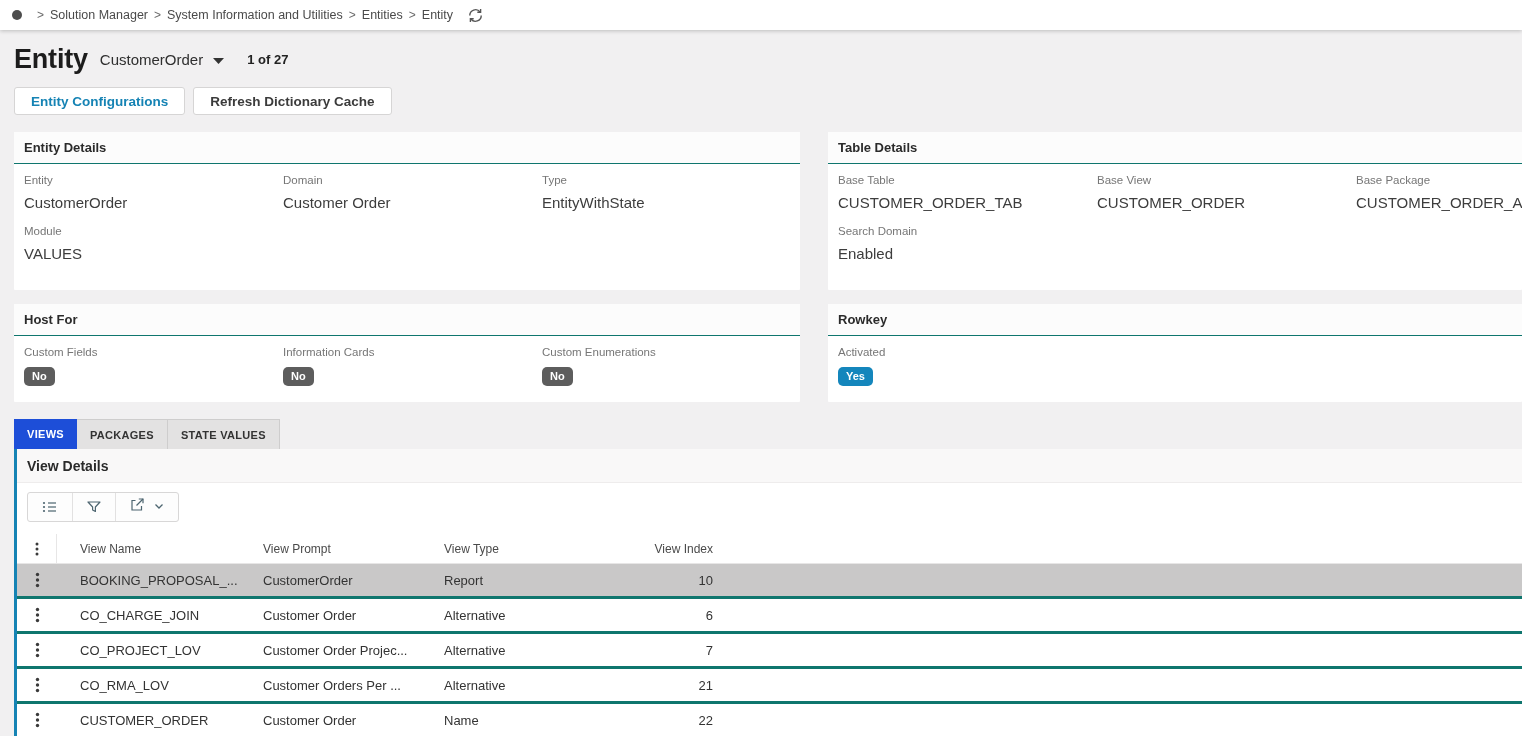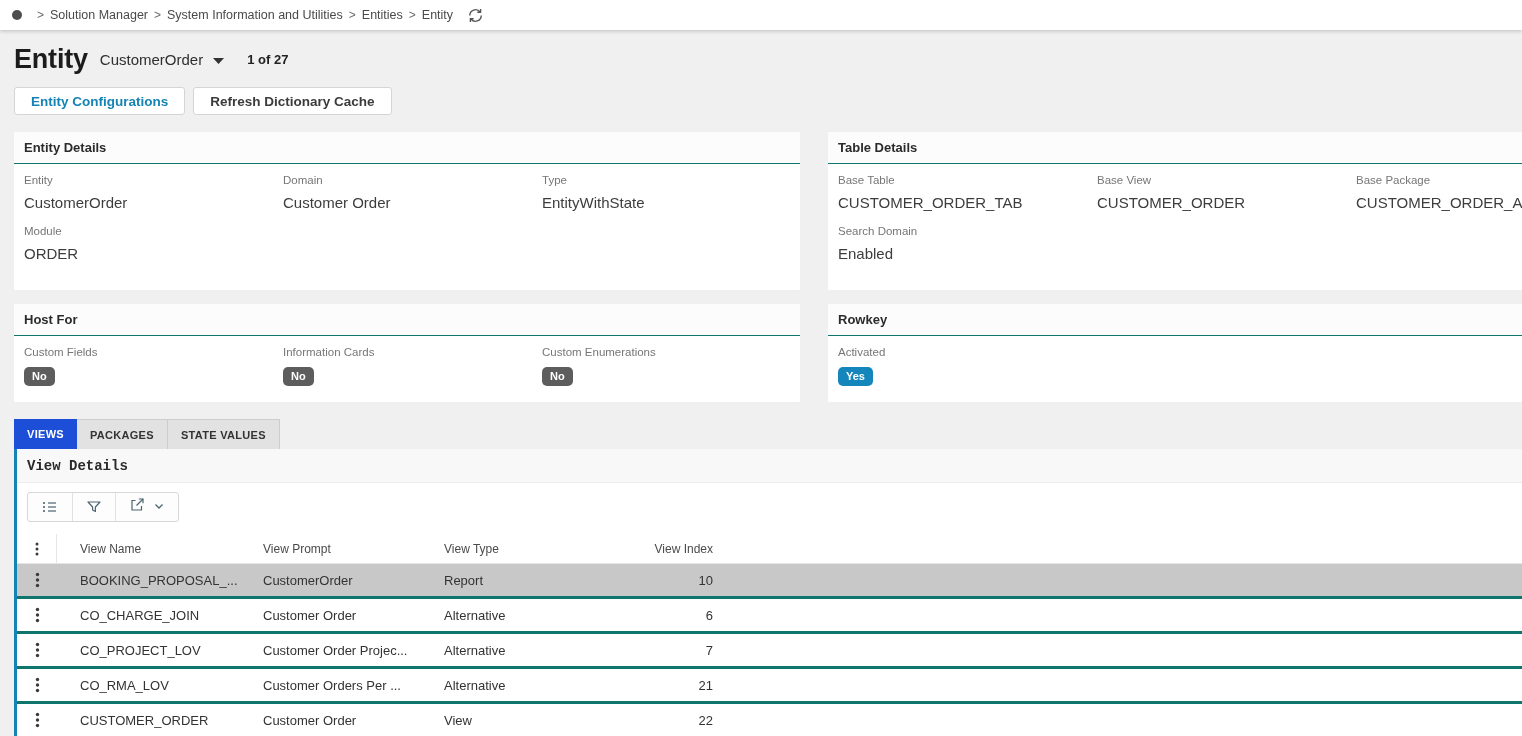--- a/index.html
+++ b/index.html
@@ -79,21 +79,21 @@
   .tab.active { background: #1d4ed8; color: #fff; text-align: right; }
   .tab.inactive { background: #e3e2e2; color: #333; border: 1px solid #cecdcd; border-bottom: none; border-left: none; font-weight: 600; }
   .panel {
     flex: 1; margin-left: 14px; background: #fff;
     border-left: 3px solid #1583b4;
     overflow: hidden; display: flex; flex-direction: column;
   }
   .panel-title-band {
     height: 34px; background: #f9f8f8; border-bottom: 1px solid #eeecec;
     display: flex; align-items: center; padding: 0 10px; flex: none;
-    font-size: 14px; font-weight: 600; color: #2a2a2a; font-family: Liberation Mono, monospace;
+    font-size: 14px; font-weight: 600; color: #2a2a2a;
   }
   .toolbar { margin: 9px 0 12px 10px; display: inline-flex; flex: none; }
   .tool-group { display: flex; border: 1px solid #d8d7d7; border-radius: 3px; height: 30px; background: #fdfdfd; }
   .tool-btn { display: flex; align-items: center; justify-content: center; padding: 0 13px; cursor: pointer; border-right: 1px solid #e2e1e1; }
   .tool-btn:last-child { border-right: none; }
   .tool-btn .chev { margin-left: 8px; }
 
   
   .dtable { flex: 1; overflow: hidden; }
   .dhead, .trow { display: grid; grid-template-columns: 40px 160px 158px 150px 106px 1fr; align-items: center; gap: 23px; }
@@ -160,21 +160,21 @@
           <div>
             <div class="field-label">Domain</div>
             <div class="field-value">Customer Order</div>
           </div>
           <div>
             <div class="field-label">Type</div>
             <div class="field-value">EntityWithState</div>
           </div>
           <div>
             <div class="field-label">Module</div>
-            <div class="field-value">ORDER</div>
+            <div class="field-value">VALUES</div>
           </div>
         </div>
       </div>
     </div>
     <div class="card right">
       <div class="card-header">Table Details</div>
       <div class="card-body">
         <div class="field-grid">
           <div>
             <div class="field-label">Base Table</div>
@@ -353,19 +353,19 @@
   <div class="trow">
     <div class="kebab">
       <svg width="5" height="18" viewBox="0 0 5 18" fill="#3a3a3a">
               <circle cx="2.5" cy="3.5" r="1.7"></circle>
               <circle cx="2.5" cy="9" r="1.7"></circle>
               <circle cx="2.5" cy="14.5" r="1.7"></circle>
             </svg>
     </div>
     <div class="cell">CUSTOMER_ORDER</div>
     <div class="cell">Customer Order</div>
-    <div class="cell">View</div>
+    <div class="cell">Name</div>
     <div class="cell num">22</div>
     <div></div>
   </div>
 </div>
   </div>
 </div>
 
 </body></html>

